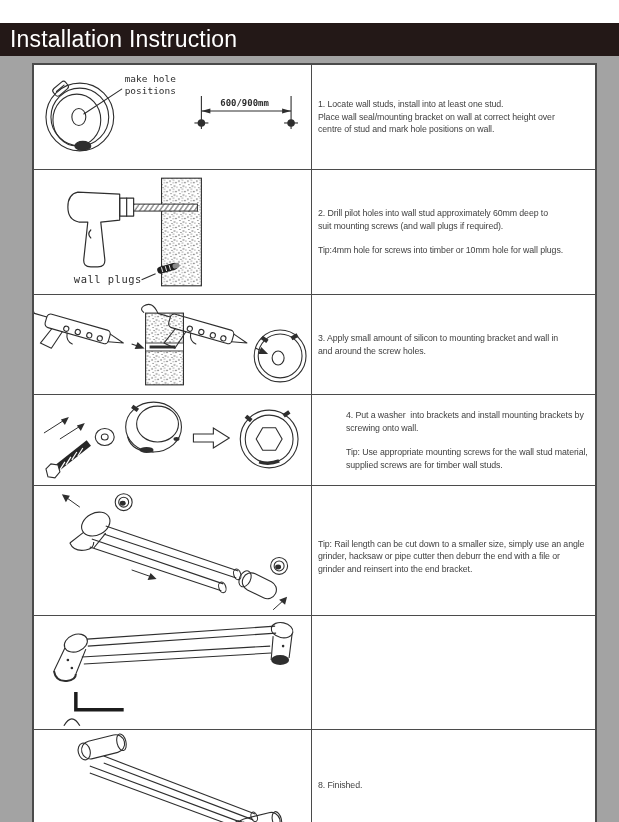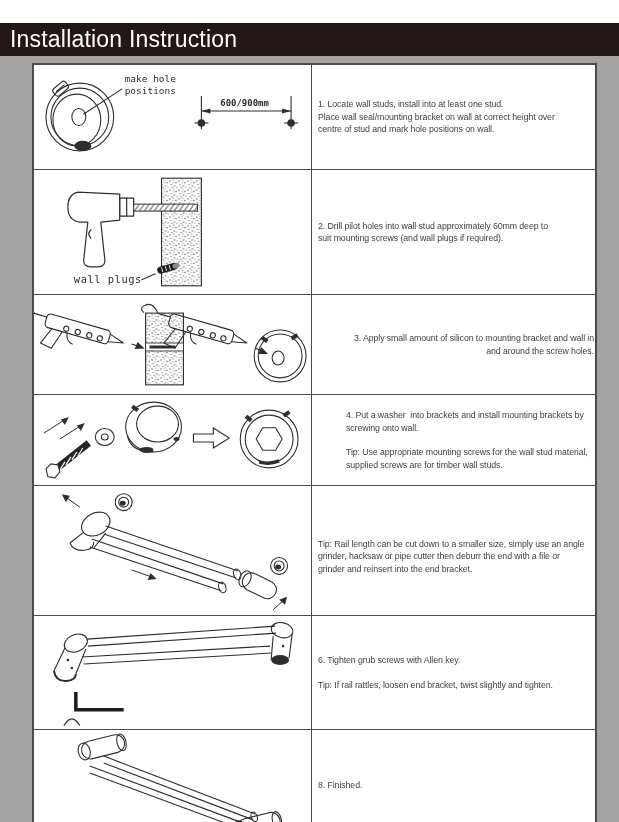--- a/index.html
+++ b/index.html
@@ -107,24 +107,25 @@
             <rect x="16" y="4" width="7" height="5" rx="2" fill="#8a8a8a"></rect>
             <line x1="5" y1="4" x2="5" y2="9" stroke="#fff" stroke-width="0.8"></line>
             <line x1="9" y1="4" x2="9" y2="9" stroke="#fff" stroke-width="0.8"></line>
             <line x1="13" y1="4" x2="13" y2="9" stroke="#fff" stroke-width="0.8"></line>
           </g>
         </svg>
       </div>
       <div class="cell-text">
         <div class="step-text">2. Drill pilot holes into wall stud approximately 60mm deep to
 suit mounting screws (and wall plugs if required).</div>
-      </div>
-    </div>
-
-    <div class="row" style="height:100px;text-align:right;">
+        <div class="step-tip">Tip:4mm hole for screws into timber or 10mm hole for wall plugs.</div>
+      </div>
+    </div>
+
+    <div class="row" style="height:100px;">
       <div class="cell-art">
         <svg viewBox="0 0 278 99">
           <defs>
             <pattern id="stip3" patternUnits="userSpaceOnUse" width="9" height="9">
               <circle cx="1.5" cy="2" r="0.7" fill="#444"></circle>
                 <circle cx="5" cy="1" r="0.6" fill="#444"></circle>
               <circle cx="7.5" cy="3.5" r="0.7" fill="#444"></circle>
                 <circle cx="2.5" cy="5.5" r="0.6" fill="#444"></circle>
               <circle cx="6" cy="7" r="0.7" fill="#444"></circle>
                 <circle cx="8.5" cy="8" r="0.5" fill="#444"></circle>
@@ -294,24 +295,20 @@
             <line x1="50" y1="48" x2="238" y2="37"></line>
             <ellipse cx="249" cy="14" rx="11" ry="7.5" transform="rotate(12 249 14)"></ellipse>
             <path d="M259,18 L256,42 M240,20 L238,44"></path>
             <ellipse cx="247" cy="44" rx="9" ry="5" fill="#2e2e2e" stroke="none"></ellipse>
             <circle cx="250" cy="30" r="1.3" fill="#2e2e2e" stroke="none"></circle>
           </g>
           <path d="M42,76 L42,94 L90,94" stroke="#1c1c1c" stroke-width="3.5" fill="none"></path>
           <path d="M30,110 Q38,96 46,110" stroke="#2e2e2e" stroke-width="1.2" fill="none"></path>
         </svg>
       </div>
-      <div class="cell-text">
-        <div class="step-text">6. Tighten grub screws with Allen key.</div>
-        <div class="step-tip">Tip: If rail rattles, loosen end bracket, twist slightly and tighten.</div>
-      </div>
     </div>
 
     <div class="row" style="height:112px;">
       <div class="cell-art">
         <svg viewBox="0 0 278 111">
           <g stroke="#2e2e2e" stroke-width="1.1" fill="none">
             <g transform="translate(48,22) rotate(-14)">
               <rect x="0" y="-9" width="44" height="18" rx="9"></rect>
               <ellipse cx="2.5" cy="0" rx="6" ry="8.5"></ellipse>
               <ellipse cx="41" cy="0" rx="4.5" ry="8.5"></ellipse>

